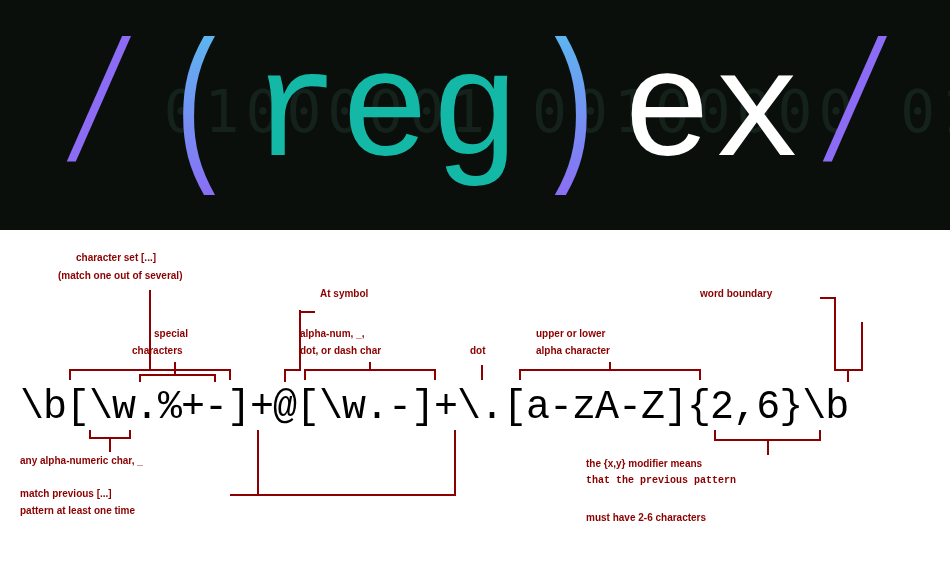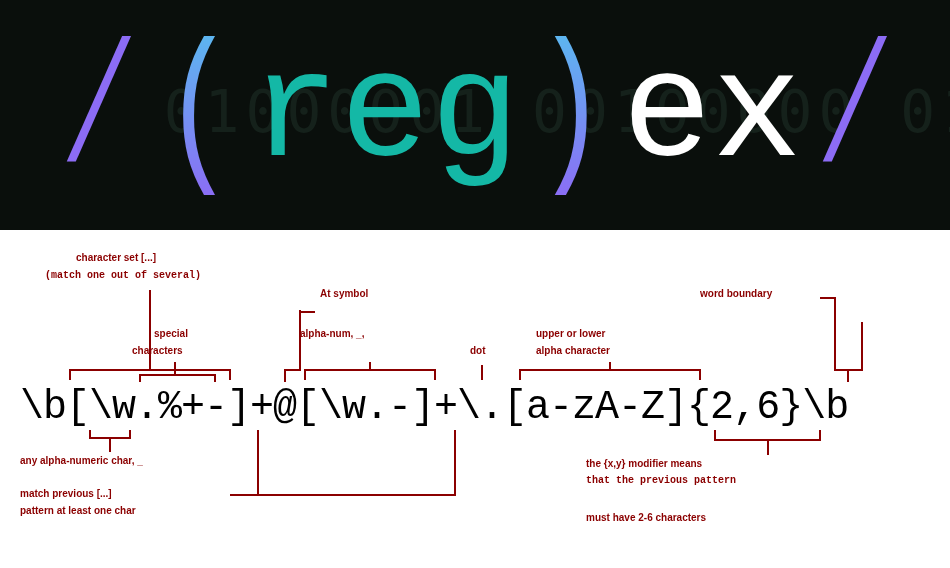--- a/index.html
+++ b/index.html
@@ -116,40 +116,41 @@
     <span class="ex">ex</span>
     <span class="slash">/</span>
   </div>
 </div>
 
 <div class="diagram">
 
   <div class="regex-line">\b[\w.%+-]+@[\w.-]+\.[a-zA-Z]{2,6}\b</div>
 
   <div class="label" style="top:22px; left:76px;">character set [...]</div>
-  <div class="label" style="top:40px; left:45px;font-family:Liberation Mono, monospace;">(match one out of several)</div>
+  <div class="label" style="top:40px; left:58px;">(match one out of several)</div>
 
   <div class="label" style="top:98px;  left:154px; text-align:center;">special</div>
   <div class="label" style="top:115px; left:132px; text-align:right;">characters</div>
 
   <div class="label" style="top:58px; left:320px;">At symbol</div>
 
   <div class="label" style="top:98px;  left:300px;">alpha-num, _,</div>
+  <div class="label" style="top:115px; left:300px;">dot, or dash char</div>
 
   <div class="label" style="top:115px; left:470px;">dot</div>
 
   <div class="label" style="top:98px;  left:536px;">upper or lower</div>
   <div class="label" style="top:115px; left:536px;">alpha character</div>
 
   <div class="label" style="top:58px; left:700px;text-align:center;">word boundary</div>
 
   <div class="label" style="top:225px; left:20px;">any alpha-numeric char, _</div>
 
   <div class="label" style="top:258px; left:20px;">match previous [...]</div>
-  <div class="label" style="top:275px; left:20px;">pattern at least one char</div>
+  <div class="label" style="top:275px; left:20px;">pattern at least one time</div>
 
   <div class="label" style="top:228px; left:586px;">the {x,y} modifier means</div>
   <div class="label" style="top:245px; left:586px;font-family:Liberation Mono, monospace;">that the previous pattern</div>
   <div class="label" style="top:270px; left:586px;margin-top:12px;">must have 2-6 characters</div>
 
   <svg class="overlay">
 
     <path d="M 70 150 L 70 140 L 230 140 L 230 150"></path>
     <line x1="150" y1="140" x2="150" y2="60"></line>
 

